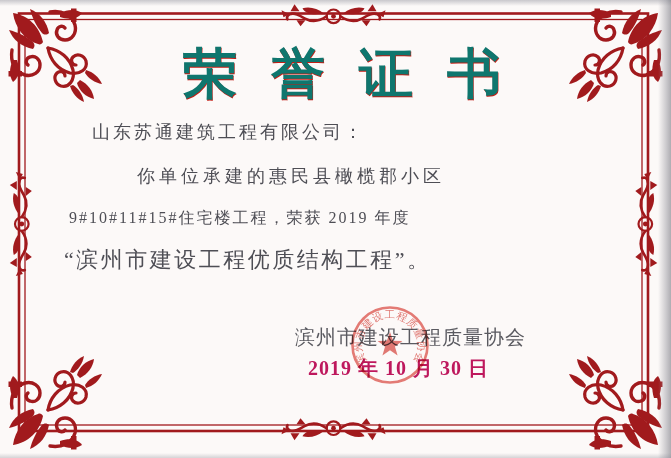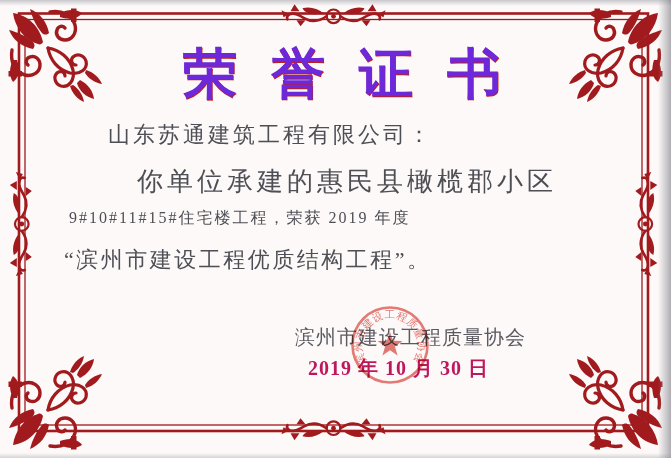--- a/index.html
+++ b/index.html
@@ -5,28 +5,28 @@
   html,body{margin:0;padding:0;background:#ffffff;}
   .stage{
     position:relative;width:671px;height:458px;overflow:hidden;
     background:#fcf9f8;
     font-family:"Liberation Serif", serif;
   }
   svg{display:block;}
   .frame{position:absolute;left:0;top:0;}
   .cert-title{
     position:absolute;left:183px;top:38px;
-    font-size:54px;font-weight:700;color:#6d28d9;
+    font-size:54px;font-weight:700;color:#0f766e;
     letter-spacing:34px;white-space:nowrap;
     font-family:"DejaVu Serif", serif;
     text-shadow:0.5px 0.5px 0 #c51d14;
   }
   .line{position:absolute;white-space:nowrap;color:#4e4e55;}
-  .recipient{left:92px;top:120px;font-size:22px;letter-spacing:3px;margin-left:16px;}
-  .body1{left:137px;top:164px;font-size:26px;letter-spacing:4px;}
+  .recipient{left:92px;top:120px;font-size:18px;letter-spacing:3px;}
+  .body1{left:137px;top:164px;font-size:18px;letter-spacing:4px;}
   .body2{left:69px;top:208px;font-size:16px;letter-spacing:2px;}
   .body3{left:64px;top:245px;font-size:22px;letter-spacing:2.5px;}
   .closing{left:138px;top:280px;font-size:22px;letter-spacing:2px;}
   .issuer{left:295px;top:324px;font-size:20px;letter-spacing:1px;color:#5a5a60;}
   .date{left:308px;top:355px;font-size:20px;letter-spacing:1px;color:#be185d;font-weight:bold;}
   .seal{position:absolute;left:0;top:0;mix-blend-mode:multiply;}
   .scan-right{position:absolute;top:0;right:0;width:13px;height:458px;
     background:linear-gradient(to right, rgba(150,150,158,0), rgba(150,150,158,.45) 60%, rgba(110,110,120,.55));}
   .scan-top{position:absolute;top:0;left:0;width:671px;height:6px;
     background:linear-gradient(to bottom, rgba(140,140,150,.45), rgba(140,140,150,0));}

